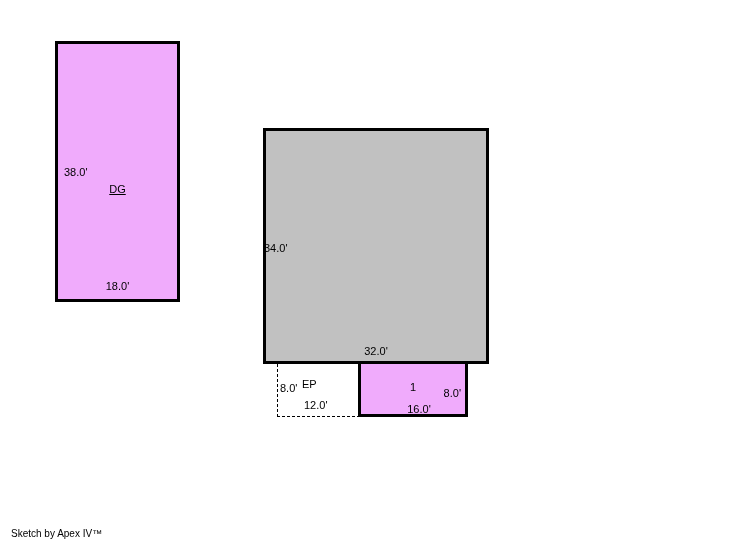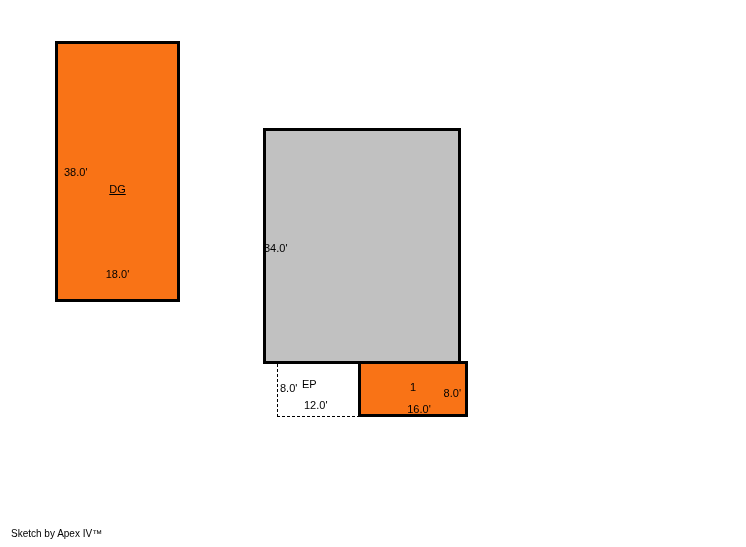--- a/index.html
+++ b/index.html
@@ -15,21 +15,21 @@
     overflow: hidden;
     font-family: "Liberation Sans", sans-serif;
     color: #000000;
   }
   .rect {
     position: absolute;
     box-sizing: border-box;
   }
   .rect-solid {
     border: 3px solid #000000;
-    background: #f97316;
+    background: #f0abfc;
   }
   .rect-main {
     border: 3px solid #000000;
     background: #c1c1c1;
   }
   .rect-dashed {
     border-left: 1px dashed #000000;
     border-bottom: 1px dashed #000000;
     background: #ffffff;
   }
@@ -41,23 +41,23 @@
   }
   .centered {
     left: 0;
     right: 0;
     text-align: center;
   }
   
   #garage-rect { left: 55px; top: 41px; width: 125px; height: 261px; }
   #garage-dim-left   { left: 6px;  top: 122px; }
   #garage-area-label { top: 139px; text-decoration: underline; }
-  #garage-dim-bottom { top: 224px; text-align: center; }
+  #garage-dim-bottom { top: 236px; text-align: center; }
   
-  #main-rect { left: 263px; top: 128px; width: 198px; height: 236px; }
+  #main-rect { left: 263px; top: 128px; width: 226px; height: 236px; }
   #main-dim-left   { left: -2px; top: 111px; }
   #main-area-label { top: 112px; }
   #main-dim-bottom { top: 214px; }
   
   #ep-rect { left: 277px; top: 364px; width: 83px; height: 53px; }
   #ep-dim-left    { left: 2px;  top: 18px; }
   #ep-area-label  { left: 24px; top: 14px; }
   #ep-dim-bottom  { left: 26px; top: 35px; }
   
   #porch-rect { left: 358px; top: 361px; width: 110px; height: 56px; }
@@ -79,20 +79,21 @@
 <div id="canvas">
 
   <div id="garage-rect" class="rect rect-solid">
     <span id="garage-dim-left" class="dim-label">38.0'</span>
     <span id="garage-area-label" class="area-label centered">DG</span>
     <span id="garage-dim-bottom" class="dim-label centered">18.0'</span>
   </div>
 
   <div id="main-rect" class="rect rect-main">
     <span id="main-dim-left" class="dim-label">34.0'</span>
+    <span id="main-dim-bottom" class="dim-label centered">32.0'</span>
   </div>
 
   <div id="ep-rect" class="rect rect-dashed">
     <span id="ep-dim-left" class="dim-label">8.0'</span>
     <span id="ep-area-label" class="area-label">EP</span>
     <span id="ep-dim-bottom" class="dim-label">12.0'</span>
   </div>
 
   <div id="porch-rect" class="rect rect-solid">
     <span id="porch-area-label" class="area-label centered">1</span>

